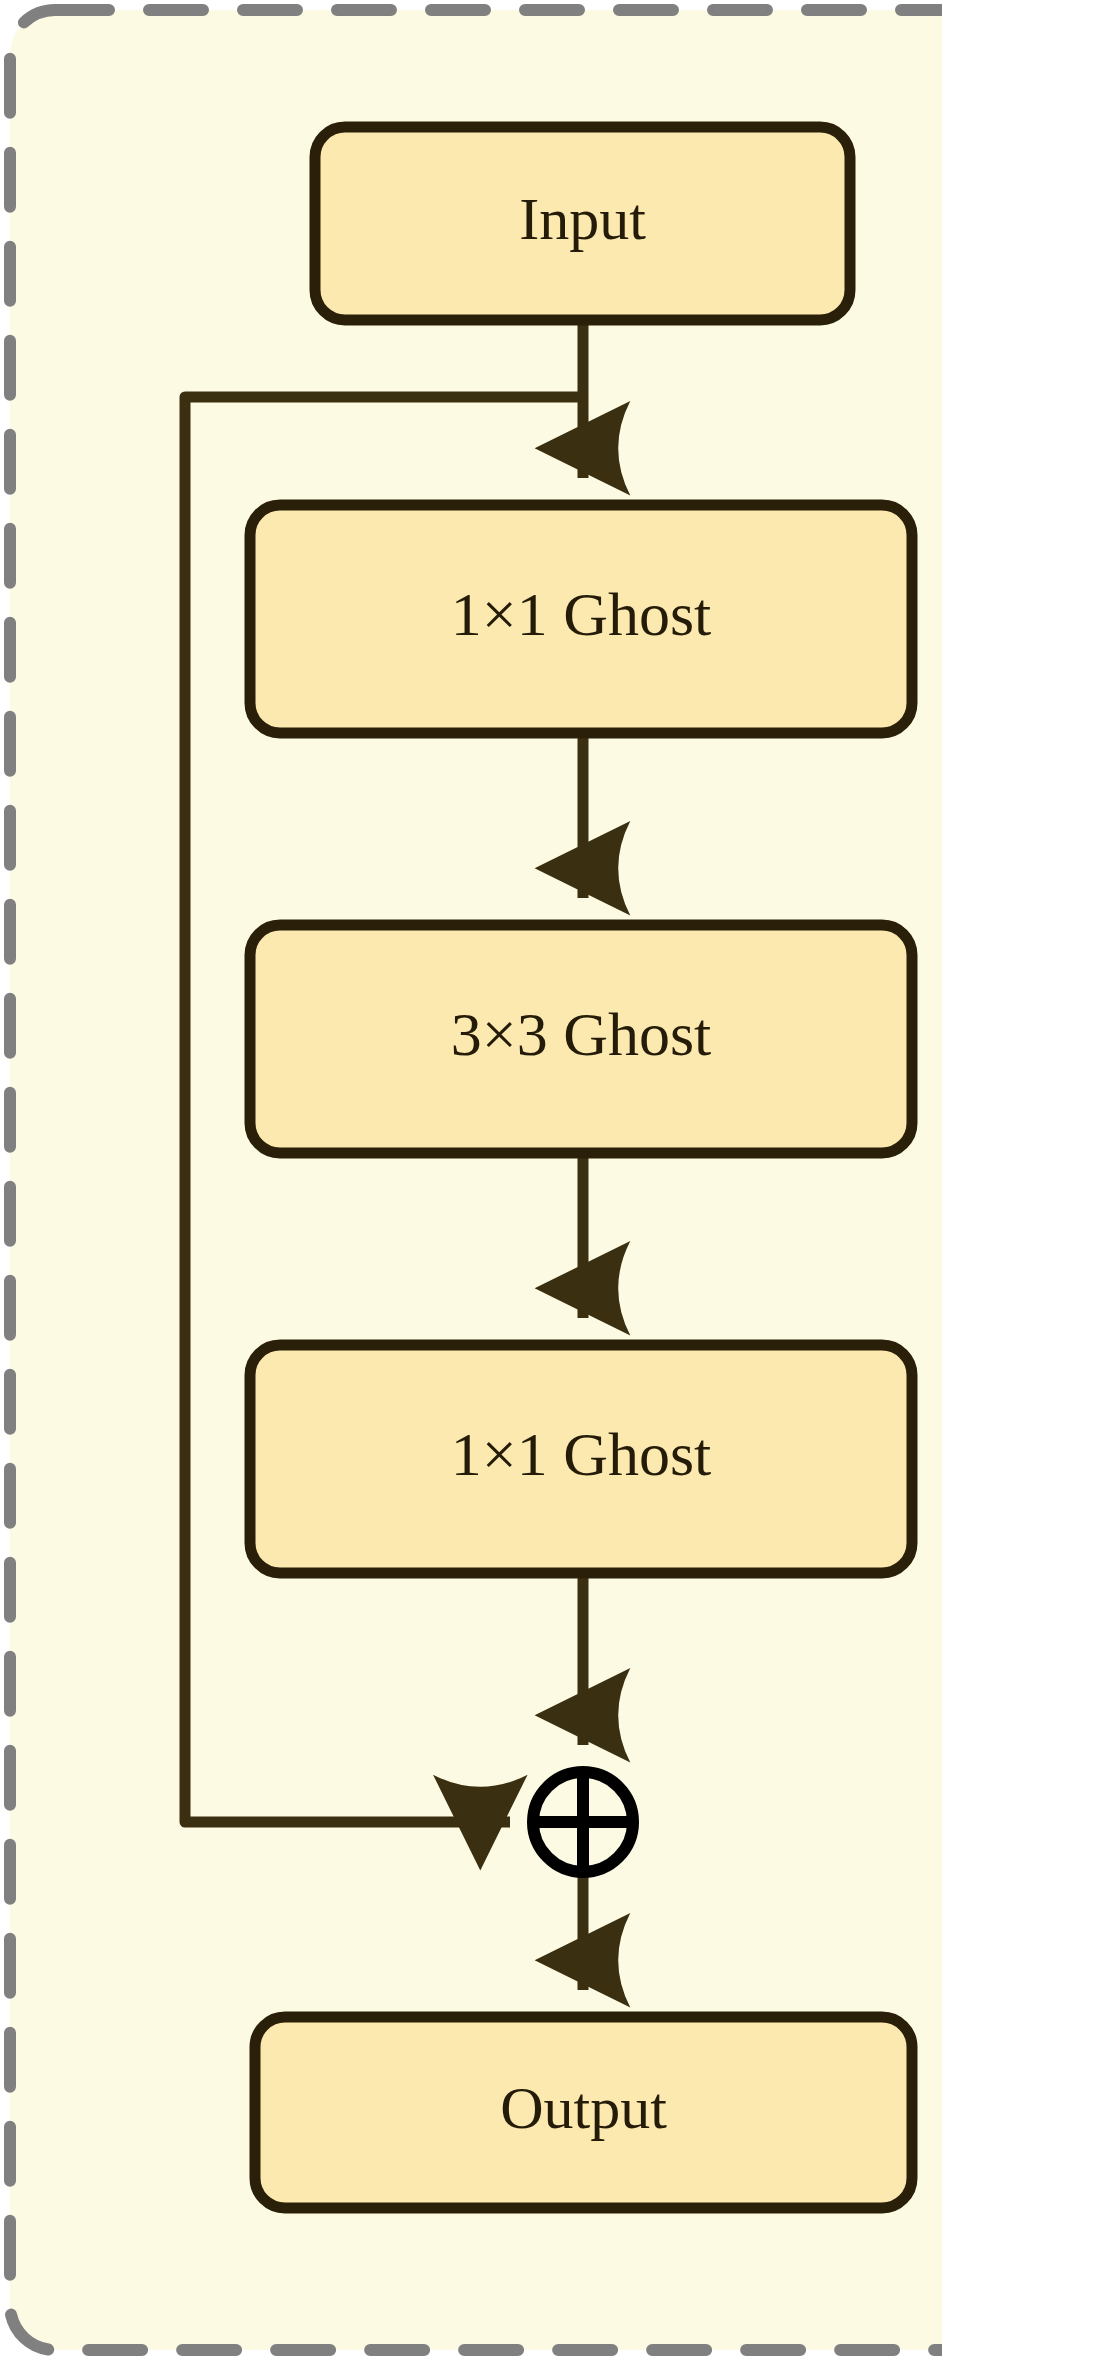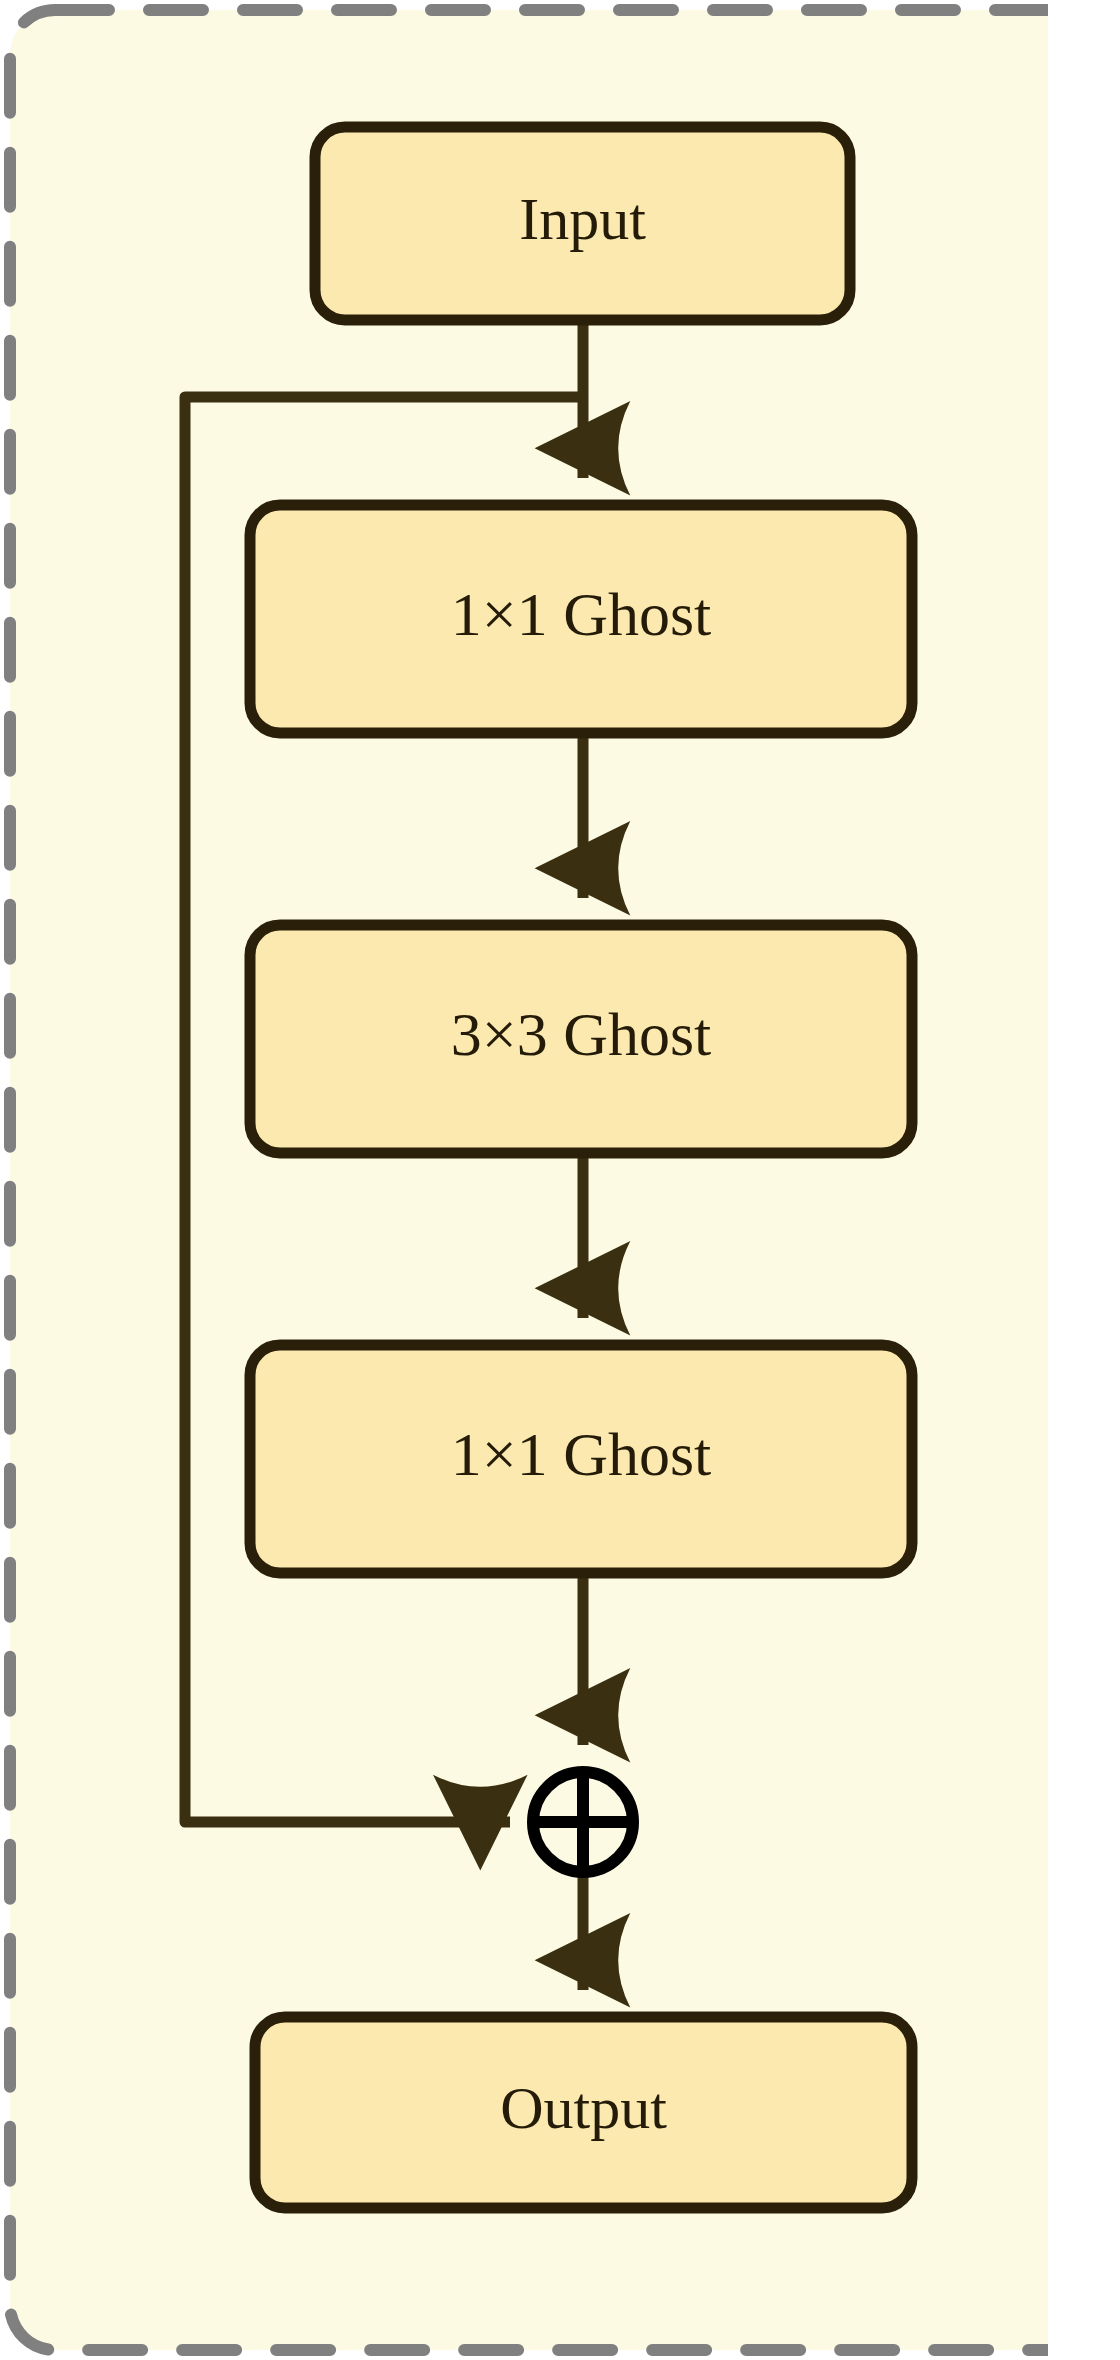--- a/index.html
+++ b/index.html
@@ -6,21 +6,21 @@
   html, body {
     margin: 0;
     padding: 0;
     background: #ffffff;
   }
   body {
     font-family: "Liberation Serif", "DejaVu Serif", serif;
   }
   #diagram-root {
     position: relative;
-    width: 1048px;
+    width: 942px;
     height: 2360px;
     overflow: hidden;
     background: #ef4444;
   }
   #diagram-svg {
     position: absolute;
     top: 0;
     left: 0;
     width: 1120px;
     height: 2360px;

